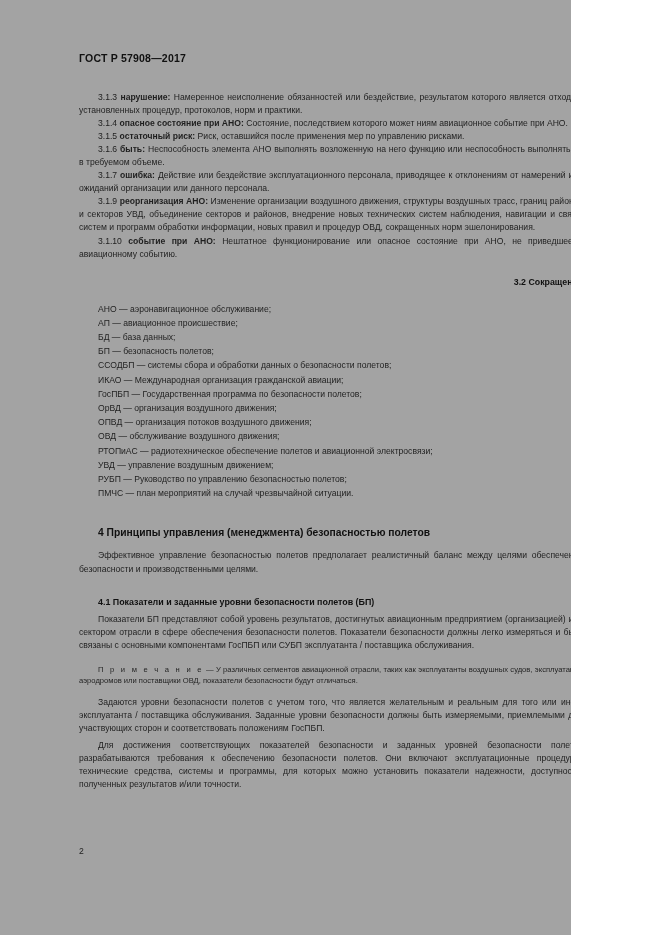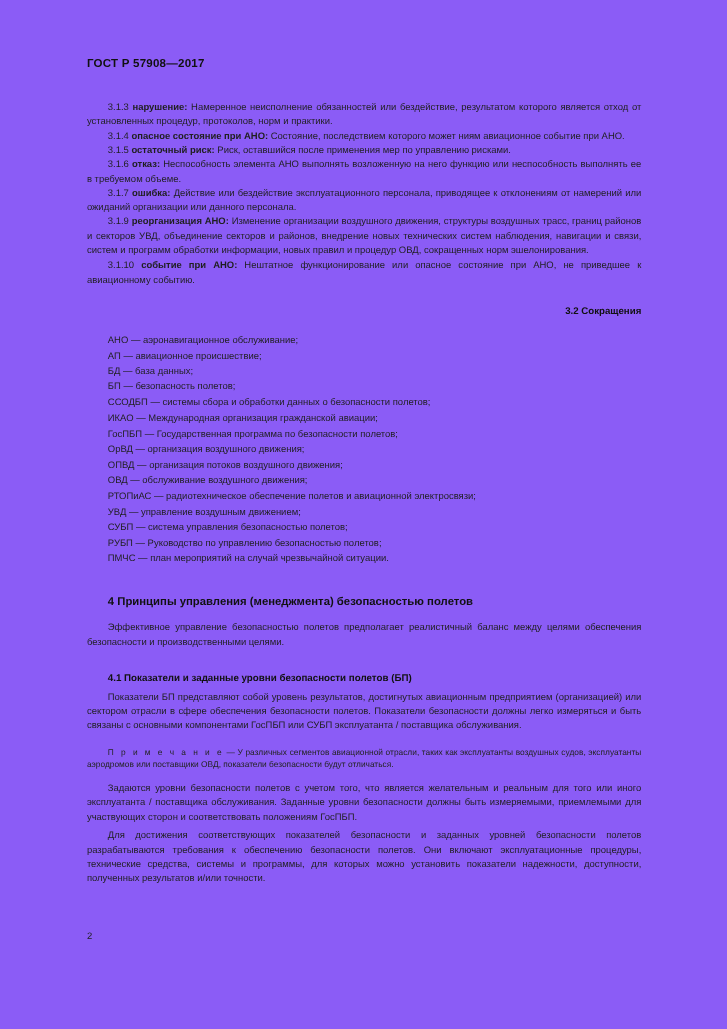--- a/index.html
+++ b/index.html
@@ -8,23 +8,23 @@
     padding: 0;
     background: #ffffff;
   }
   body {
     font-family: "Liberation Sans", "DejaVu Sans", sans-serif;
     color: #1c1c1c;
     -webkit-font-smoothing: antialiased;
   }
   .page {
     position: relative;
-    width: 661px;
+    width: 571px;
     height: 935px;
-    background: #8b5cf6;
+    background: #a3a3a3;
     overflow: hidden;
     box-sizing: border-box;
   }
   .content {
     position: absolute;
     left: 79px;
     top: 52px;
     width: 504px;
   }
 
@@ -143,21 +143,21 @@
     <div class="running-head">ГОСТ Р 57908—2017</div>
 
     <div class="clauses">
 
       <p class="para indent"><span>3.1.3</span> <span class="term">нарушение:</span> <span>Намеренное неисполнение обязанностей или бездействие, результатом которо­го является отход от установленных процедур, протоколов, норм и практики.</span></p>
 
       <p class="para indent"><span>3.1.4</span> <span class="term">опасное состояние при АНО:</span> <span>Состояние, последствием которого может ниям авиационное событие при АНО.</span></p>
 
       <p class="para indent"><span>3.1.5</span> <span class="term">остаточный риск:</span> <span>Риск, оставшийся после применения мер по управлению рисками.</span></p>
 
-      <p class="para indent"><span>3.1.6</span> <span class="term">отказ:</span> <span>Неспособность элемента АНО выполнять возложенную на него функцию или неспо­собность выполнять ее в требуемом объеме.</span></p>
+      <p class="para indent"><span>3.1.6</span> <span class="term">быть:</span> <span>Неспособность элемента АНО выполнять возложенную на него функцию или неспо­собность выполнять ее в требуемом объеме.</span></p>
 
       <p class="para indent"><span>3.1.7</span> <span class="term">ошибка:</span> <span>Действие или бездействие эксплуатационного персонала, приводящее к отклоне­ниям от намерений или ожиданий организации или данного персонала.</span></p>
 
 
       <p class="para indent"><span>3.1.9</span> <span class="term">реорганизация АНО:</span> <span>Изменение организации воздушного движения, структуры воздушных трасс, границ районов и секторов УВД, объединение секторов и районов, внедрение новых технических систем наблюдения, навигации и связи, систем и программ обработки информации, новых правил и процедур ОВД, сокращенных норм эшелонирования.</span></p>
 
       <p class="para indent"><span>3.1.10</span> <span class="term">событие при АНО:</span> <span>Нештатное функционирование или опасное состояние при АНО, не приведшее к авиационному событию.</span></p>
 
     </div>
 
@@ -169,21 +169,20 @@
       <li>БД — база данных;</li>
       <li>БП — безопасность полетов;</li>
       <li>ССОДБП — системы сбора и обработки данных о безопасности полетов;</li>
       <li>ИКАО — Международная организация гражданской авиации;</li>
       <li>ГосПБП — Государственная программа по безопасности полетов;</li>
       <li>ОрВД — организация воздушного движения;</li>
       <li>ОПВД — организация потоков воздушного движения;</li>
       <li>ОВД — обслуживание воздушного движения;</li>
       <li>РТОПиАС — радиотехническое обеспечение полетов и авиационной электросвязи;</li>
       <li>УВД — управление воздушным движением;</li>
-      <li>СУБП — система управления безопасностью полетов;</li>
       <li>РУБП — Руководство по управлению безопасностью полетов;</li>
       <li>ПМЧС — план мероприятий на случай чрезвычайной ситуации.</li>
     </ul>
 
     <h1 class="section-head">4 Принципы управления (менеджмента) безопасностью полетов</h1>
 
     <p class="para indent para-block">Эффективное управление безопасностью полетов предполагает реалистичный баланс между це­лями обеспечения безопасности и производственными целями.</p>
 
     <h2 class="subsection-head">4.1 Показатели и заданные уровни безопасности полетов (БП)</h2>
 

